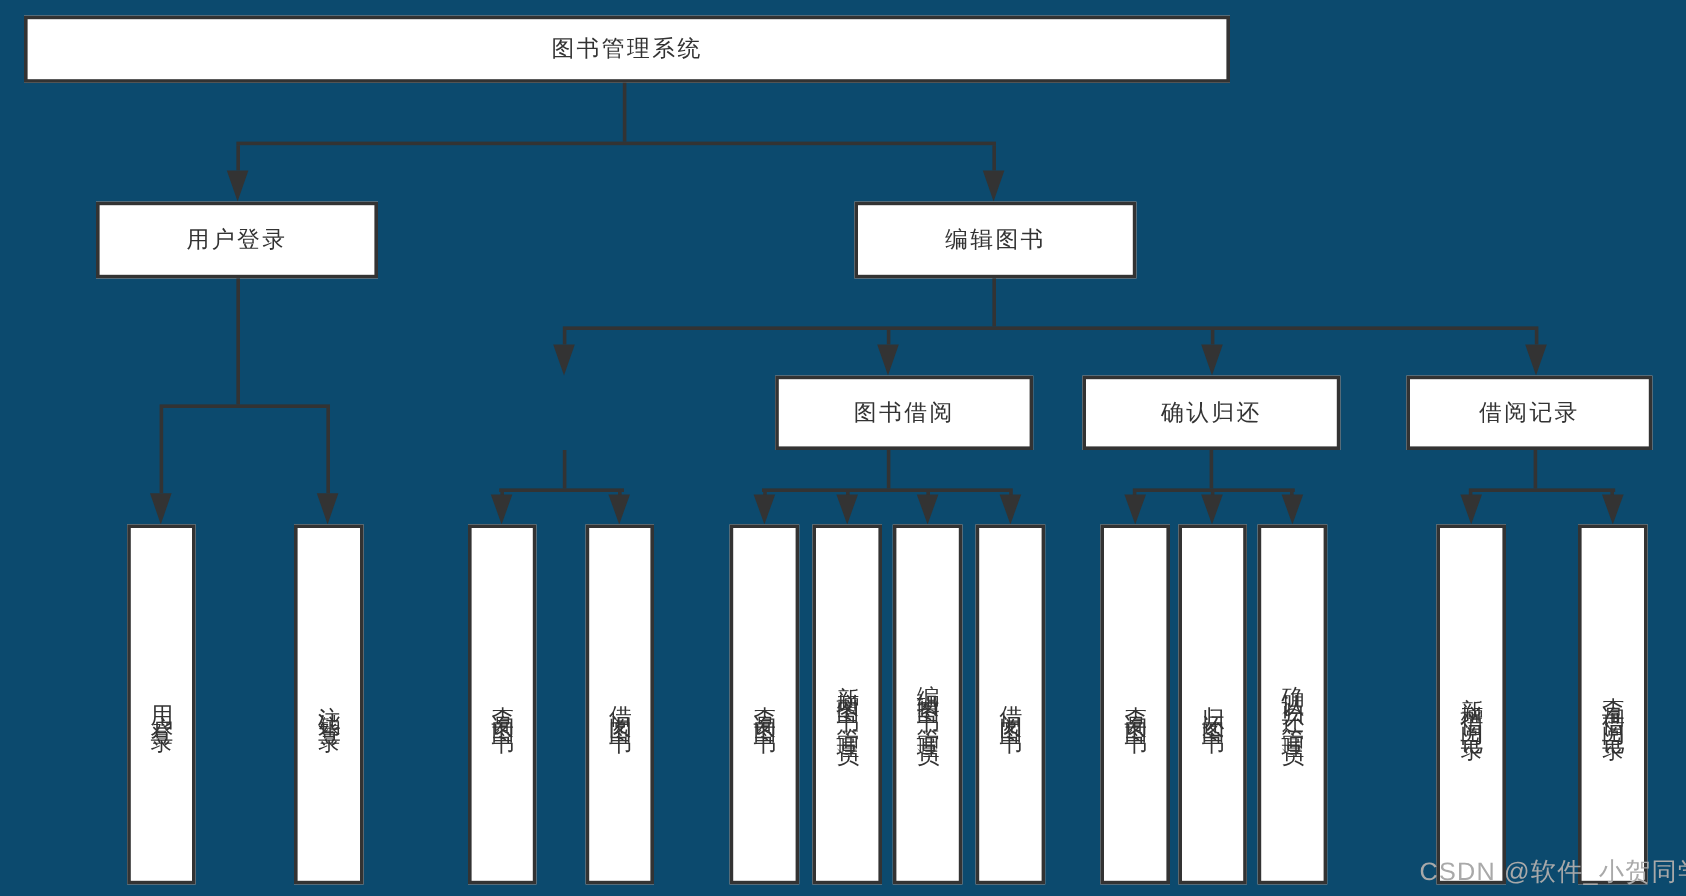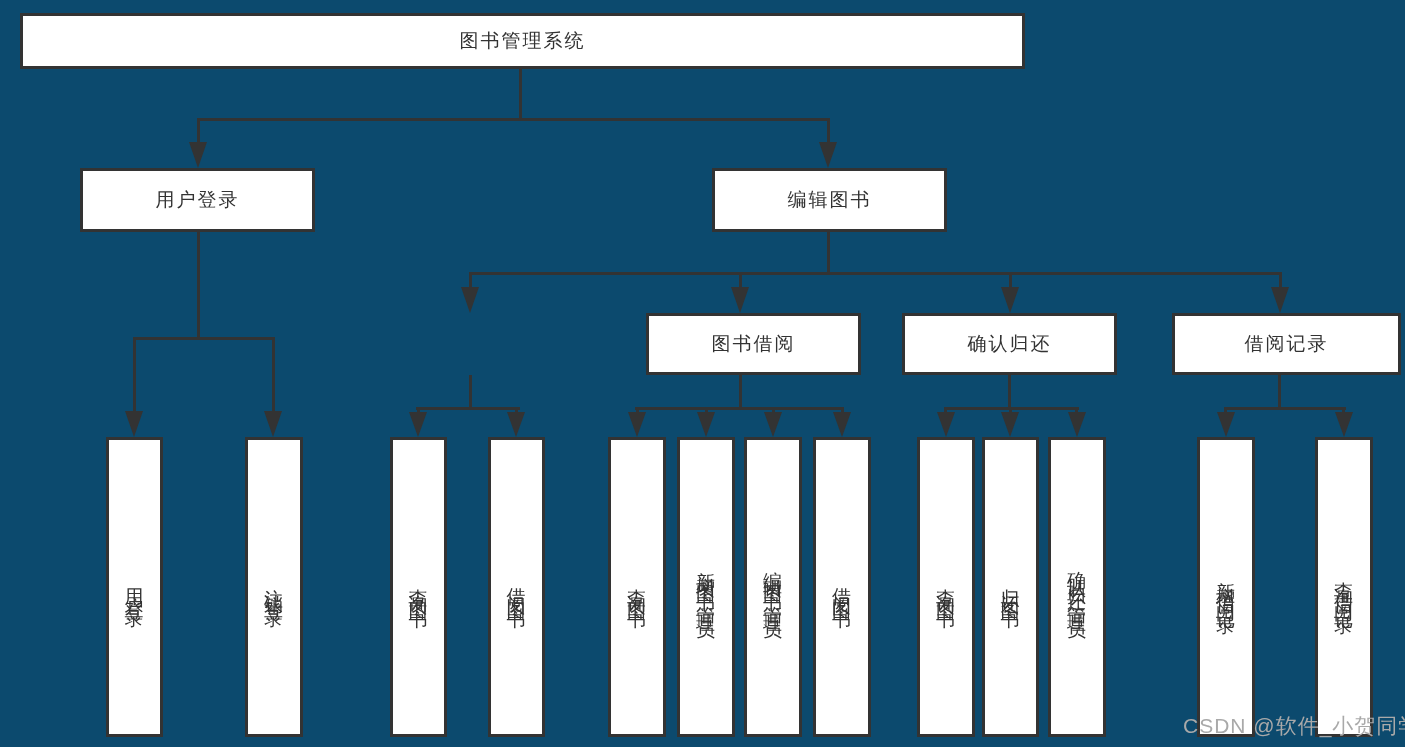--- a/index.html
+++ b/index.html
@@ -89,21 +89,21 @@
   <div class="arr" style="left:1001px;top:287px"></div>
   <div class="ln" style="left:1279px;top:275px;width:3px;height:12px"></div>
   <div class="arr" style="left:1271px;top:287px"></div>
 
   <div class="box h" style="left:646px;top:313px;width:215px;height:62px">
     <span>图书借阅</span>
   </div>
   <div class="box h" style="left:902px;top:313px;width:215px;height:62px">
     <span>确认归还</span>
   </div>
-  <div class="box h" style="left:1172px;top:313px;width:229px;height:62px">
+  <div class="box h" style="left:1172px;top:313px;width:205px;height:62px">
     <span>借阅记录</span>
   </div>
 
   <div class="ln" style="left:469px;top:375px;width:3px;height:32px"></div>
   <div class="ln" style="left:416px;top:407px;width:104px;height:3px"></div>
   <div class="ln" style="left:417px;top:410px;width:3px;height:5px"></div>
   <div class="arr short" style="left:409px;top:412px"></div>
   <div class="ln" style="left:515px;top:410px;width:3px;height:5px"></div>
   <div class="arr short" style="left:507px;top:412px"></div>
 

